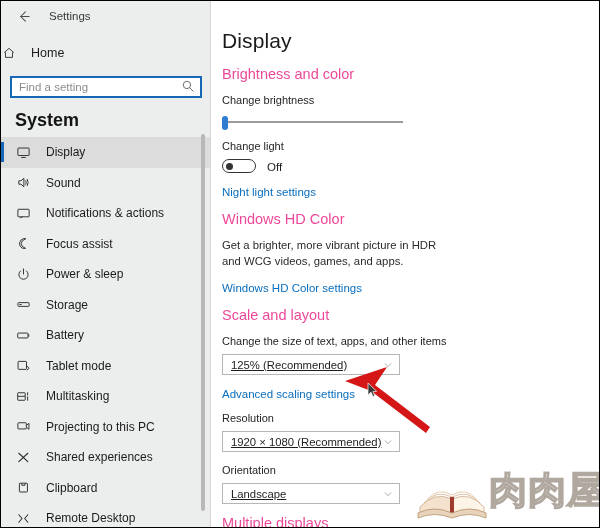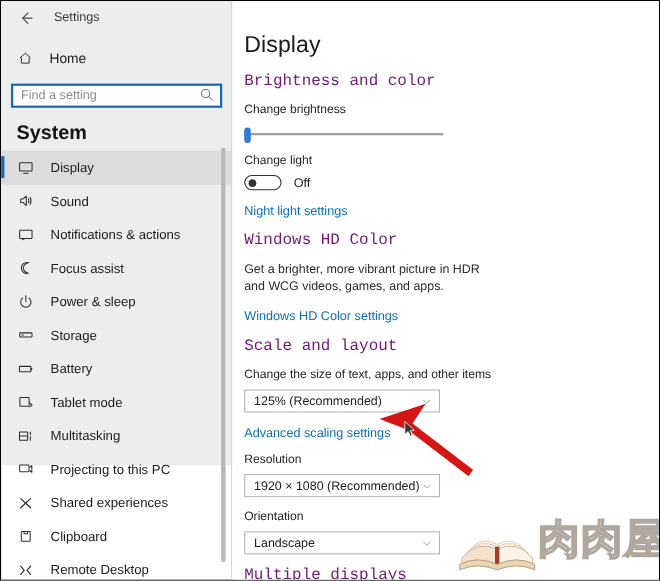--- a/index.html
+++ b/index.html
@@ -19,21 +19,21 @@
     background: #ffffff;
     border: 1px solid #000000;
     overflow: hidden;
   }
 
   
   .sidebar {
     position: absolute;
     left: 0; top: 0;
     width: 210px;
-    height: 422px;
+    height: 526px;
     background: #eceded;
   }
 
   .titlebar {
     height: 30px;
     display: flex;
     align-items: center;
     padding-left: 12px;
     gap: 16px;
   }
@@ -46,21 +46,20 @@
   }
   .titlebar-text {
     font-size: 11.5px;
     color: #3a3a3a;
   }
 
   .home-row {
     display: flex;
     align-items: center;
     height: 26px;
-    padding-left: 14px;
     gap: 14px;
     margin-top: 9px;
     text-align: center;
   }
   .home-row .ico { width: 16px; height: 16px; display:flex; align-items:center; justify-content:center; color:#2b2b2b; }
   .home-label { font-size: 12.5px; color: #1d1d1d; }
 
   .search-wrap {
     margin: 10px 9px 0 9px;
     position: relative;
@@ -161,24 +160,23 @@
 
   .page-title {
     font-size: 21px;
     color: #1a1a1a;
     font-weight: normal;
     letter-spacing: 0.1px;
   }
 
   .h2 {
     font-size: 14.5px;
-    color: #701a75;
+    color: #ec4899;
     font-weight: normal;
     margin-top: 13px;
-    font-family: Liberation Mono, monospace;
   }
 
   .label-sm {
     font-size: 11px;
     color: #252525;
     margin-top: 12px;
   }
 
   .slider {
     position: relative;
@@ -249,20 +247,21 @@
     align-items: center;
     padding: 0 6px 0 8px;
     position: relative;
   }
   .combo-value {
     font-size: 11.3px;
     color: #1d1d1d;
     flex: 1;
     white-space: nowrap;
     overflow: hidden;
+    text-decoration: underline;
   }
   .combo-chevron {
     width: 10px; height: 10px;
     color: #9b9b9b;
     display: flex; align-items: center; justify-content: center;
   }
 
   .gap-sm { margin-top: 11px; }
 
   

